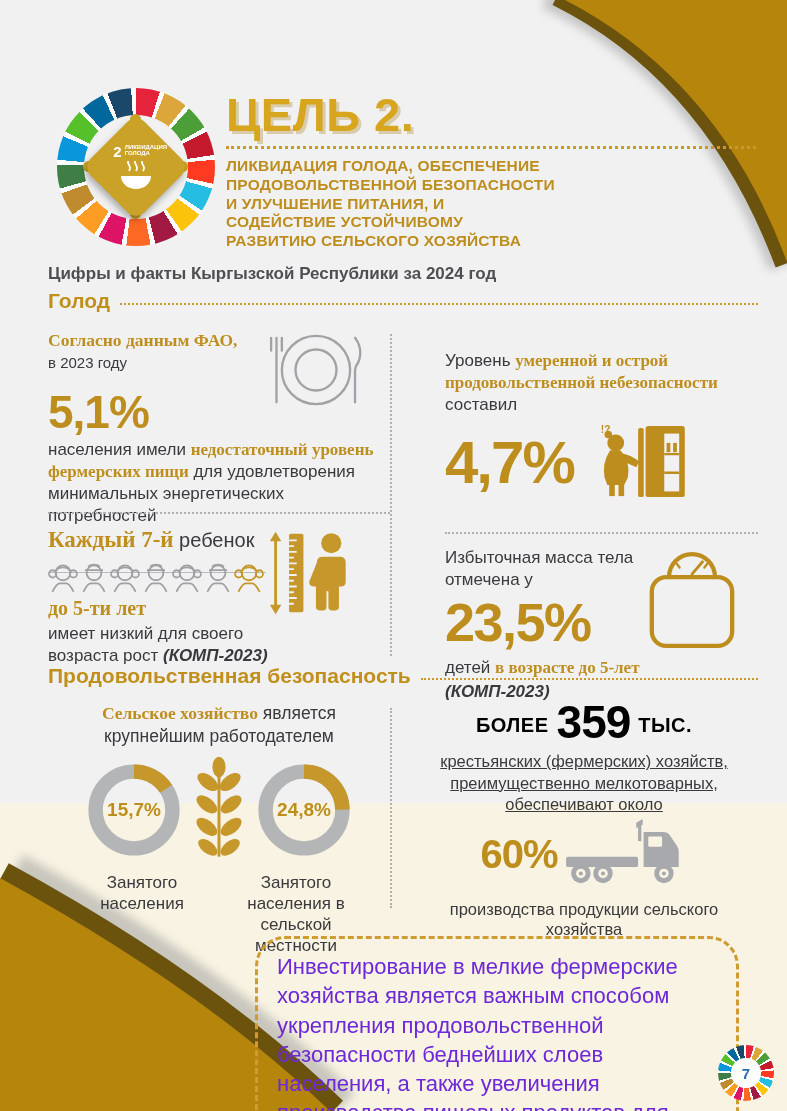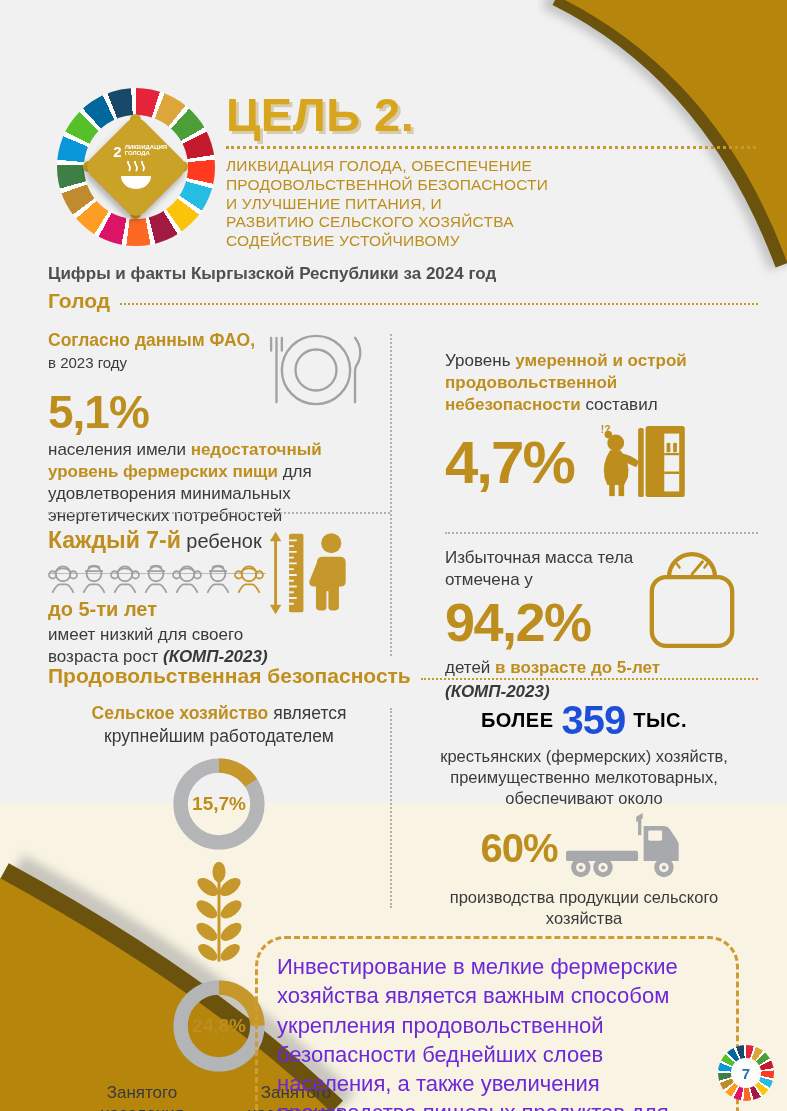--- a/index.html
+++ b/index.html
@@ -26,40 +26,40 @@
   .orn-content{ position:absolute; left:39px; top:40px; width:80px; height:78px;
                 display:flex; flex-direction:column; align-items:center; justify-content:center; color:#fff; }
   .orn-row{ display:flex; align-items:flex-start; gap:3px; margin-bottom:2px; }
   .orn-num{ font-size:15px; font-weight:bold; line-height:1; }
   .orn-cap{ font-size:6px; font-weight:bold; line-height:1.1; text-transform:uppercase; width:34px; }
 
   .title-block{ position:absolute; left:226px; top:90px; width:530px; }
   .h-title{ font-size:47px; font-weight:bold; letter-spacing:.5px; color:#D7A51E;
             text-shadow:3px 3px 0 rgba(164,128,25,.32); line-height:1.05; }
   .h-dots{ border-top:3px dotted #C9992B; margin:7px 0 8px; }
-  .h-sub{ font-size:15.5px; font-weight:normal; color:#BD8E1D; line-height:1.2; letter-spacing:.2px; }
+  .h-sub{ font-size:15.5px; font-weight:bold; color:#BD8E1D; line-height:1.2; letter-spacing:.2px; }
 
   .intro{ position:absolute; left:48px; top:264px; font-size:17px; font-weight:bold; color:#4F4F52; }
 
   .sec-head{ position:absolute; left:48px; width:710px; display:flex; align-items:center; gap:10px; }
   .sec-head .t{ font-size:21px; font-weight:bold; color:#C1901C; white-space:nowrap; }
   .sec-head .dots{ flex:1; border-top:2.5px dotted #C9992B; margin-top:6px; }
   #hunger-head{ top:289px; }
   #fs-head{ top:664px; }
 
   
   .hunger{ position:absolute; left:48px; top:330px; width:710px; height:334px; }
   .v-div{ position:absolute; border-left:2px dotted #AEB0B2; }
   .hunger .v-div{ left:342px; top:4px; height:322px; }
   .col-l{ position:absolute; left:0; top:0; width:342px; }
   .col-r{ position:absolute; left:397px; top:0; width:313px;margin-top:20px; }
   .blk-top{ height:182px; position:relative; }
   .blk-bot{ border-top:2px dotted #AEB0B2; padding-top:13px; position:relative; }
 
-  .gold{ color:#BE8E1E; font-weight:bold; }
+  .gold{ color:#BE8E1E; font-weight:bold;font-family:Liberation Serif, serif; }
   .body-t{ font-size:17px; line-height:1.3; color:#3A3A3C; }
   .big-num{ font-weight:bold; color:#BD8E1D; letter-spacing:-1px; line-height:1; }
 
   .fao-lead{ font-size:17.5px; margin-bottom:2px; }
   .fao-year{ font-size:15px; margin-bottom:16px; }
   .fao-val{ font-size:46px; margin-bottom:4px; }
   .fao-text{ width:336px; }
   .plate-ic{ position:absolute; left:212px; top:0; }
 
   .insec-text{ width:285px; margin-bottom:8px; }
@@ -80,35 +80,35 @@
   .over-text{ width:200px; margin-bottom:4px; }
   .over-val{ font-size:54px; letter-spacing:-1.5px; margin-bottom:8px; }
   .scale-ic{ position:absolute; right:22px; top:16px; }
   .over-post{ margin-bottom:2px; }
 
   
   .fs{ position:absolute; left:48px; top:702px; width:710px; height:245px; }
   .fs .v-div{ left:342px; top:6px; height:200px; }
   .fs-l{ position:absolute; left:0; top:0; width:342px; text-align:center; }
   .fs-lead{ font-size:17.5px; line-height:1.3; width:310px; margin:0 auto 8px; }
-  .charts-row{ display:flex; align-items:center; justify-content:center; gap:9px;flex-direction:column; }
+  .charts-row{ display:flex; align-items:center; justify-content:center; gap:9px; }
   .donut-box{ position:relative; width:96px; height:96px; }
   .donut-label{ position:absolute; inset:0; display:flex; align-items:center; justify-content:center;
                 font-size:19px; font-weight:bold; color:#BD8E1D; }
   .caps-row{ display:flex; justify-content:center; gap:24px; margin-top:8px; }
   .cap{ font-size:17px; line-height:1.25; width:130px; }
 
   .fs-r{ position:absolute; left:362px; top:0; width:348px; text-align:center; }
   .farm-head{ display:flex; align-items:flex-end; justify-content:center; gap:8px; margin-bottom:8px; }
   .farm-more,.farm-unit{ font-size:20px; font-weight:bold; color:#000000; padding-bottom:6px; letter-spacing:.5px; }
-  .farm-val{ font-size:40px; font-weight:bold; color:#1d4ed8; letter-spacing:-1px; line-height:.9; }
-  .farm-text{ font-size:16.5px; line-height:1.28; width:330px; margin:0 auto 4px; }
+  .farm-val{ font-size:46px; font-weight:bold; color:#000000; letter-spacing:-1px; line-height:.9; }
+  .farm-text{ font-size:16.5px; line-height:1.28; width:330px; margin:0 auto 4px;text-decoration:underline; }
   .share-row{ display:flex; align-items:flex-end; justify-content:center; gap:8px; }
   .share-val{ font-size:40px; font-weight:bold; color:#BD8E1D; padding-bottom:14px; letter-spacing:-1px; }
-  .share-cap{ font-size:16.5px; line-height:1.25; margin-top:2px; }
+  .share-cap{ font-size:16.5px; line-height:1.25; margin-top:8px; }
 
   
   .note{ position:absolute; left:255px; top:936px; width:484px; border:3px dashed #D09B30;
          border-radius:30px; padding:13px 19px; font-size:22px; line-height:1.33; color:#6d28d9; z-index:5; }
   .badge{ position:absolute; left:718px; top:1045px; width:56px; height:56px; z-index:6; }
   .badge .wheel-hole{ inset:24%; background:#FDFDFB; }
   .badge-num{ position:absolute; inset:0; display:flex; align-items:center; justify-content:center;
               font-size:15px; font-weight:bold; color:#2B6CB3; }
   svg{ display:block; }
 </style>
@@ -175,22 +175,22 @@
     </div>
   </div>
 
   <div class="title-block">
     <div class="h-title">ЦЕЛЬ 2.</div>
     <div class="h-dots"></div>
     <div class="h-sub">
       <div>ЛИКВИДАЦИЯ ГОЛОДА, ОБЕСПЕЧЕНИЕ</div>
       <div>ПРОДОВОЛЬСТВЕННОЙ БЕЗОПАСНОСТИ</div>
       <div>И УЛУЧШЕНИЕ ПИТАНИЯ, И</div>
+      <div>СОДЕЙСТВИЕ УСТОЙЧИВОМУ</div>
       <div>РАЗВИТИЮ СЕЛЬСКОГО ХОЗЯЙСТВА</div>
-      <div>СОДЕЙСТВИЕ УСТОЙЧИВОМУ</div>
     </div>
   </div>
 
   <div class="intro">Цифры и факты Кыргызской Республики за 2024 год</div>
 
   <div class="sec-head" id="hunger-head">
     <span class="t">Голод</span>
     <span class="dots"></span>
   </div>
 
@@ -275,21 +275,21 @@
             <path d="M86 32 h16 M86 52 h16" stroke="#BD8E1D" stroke-width="2.5"></path>
             <rect x="88.5" y="20" width="4" height="10" fill="#BD8E1D"></rect>
             <rect x="95.5" y="20" width="4" height="10" fill="#BD8E1D"></rect>
             <text x="18" y="9" font-size="11" font-weight="bold" fill="#BD8E1D">!?</text>
           </svg>
         </div>
       </div>
 
       <div class="blk-bot">
         <div class="over-text body-t">Избыточная масса тела отмечена у</div>
-        <div class="over-val big-num">94,2%</div>
+        <div class="over-val big-num">23,5%</div>
         <div class="over-post body-t"><span>детей </span><span class="gold">в возрасте до 5-лет</span></div>
         <div class="body-t src">(КОМП-2023)</div>
         <svg class="scale-ic" width="88" height="100" viewBox="0 -6 92 104">
           <g fill="none" stroke="#BD8E1D" stroke-width="4.5" stroke-linecap="round">
             <rect x="4" y="22" width="84" height="72" rx="15"></rect>
             <path d="M22 22 a24 24 0 0 1 48 0"></path>
             <path d="M24 22 h44" stroke-width="3"></path>
             <path d="M46 19 L57 6" stroke-width="3"></path>
             <path d="M30 8 l3 4 M62 8 l-3 4" stroke-width="2.5"></path>
           </g>

